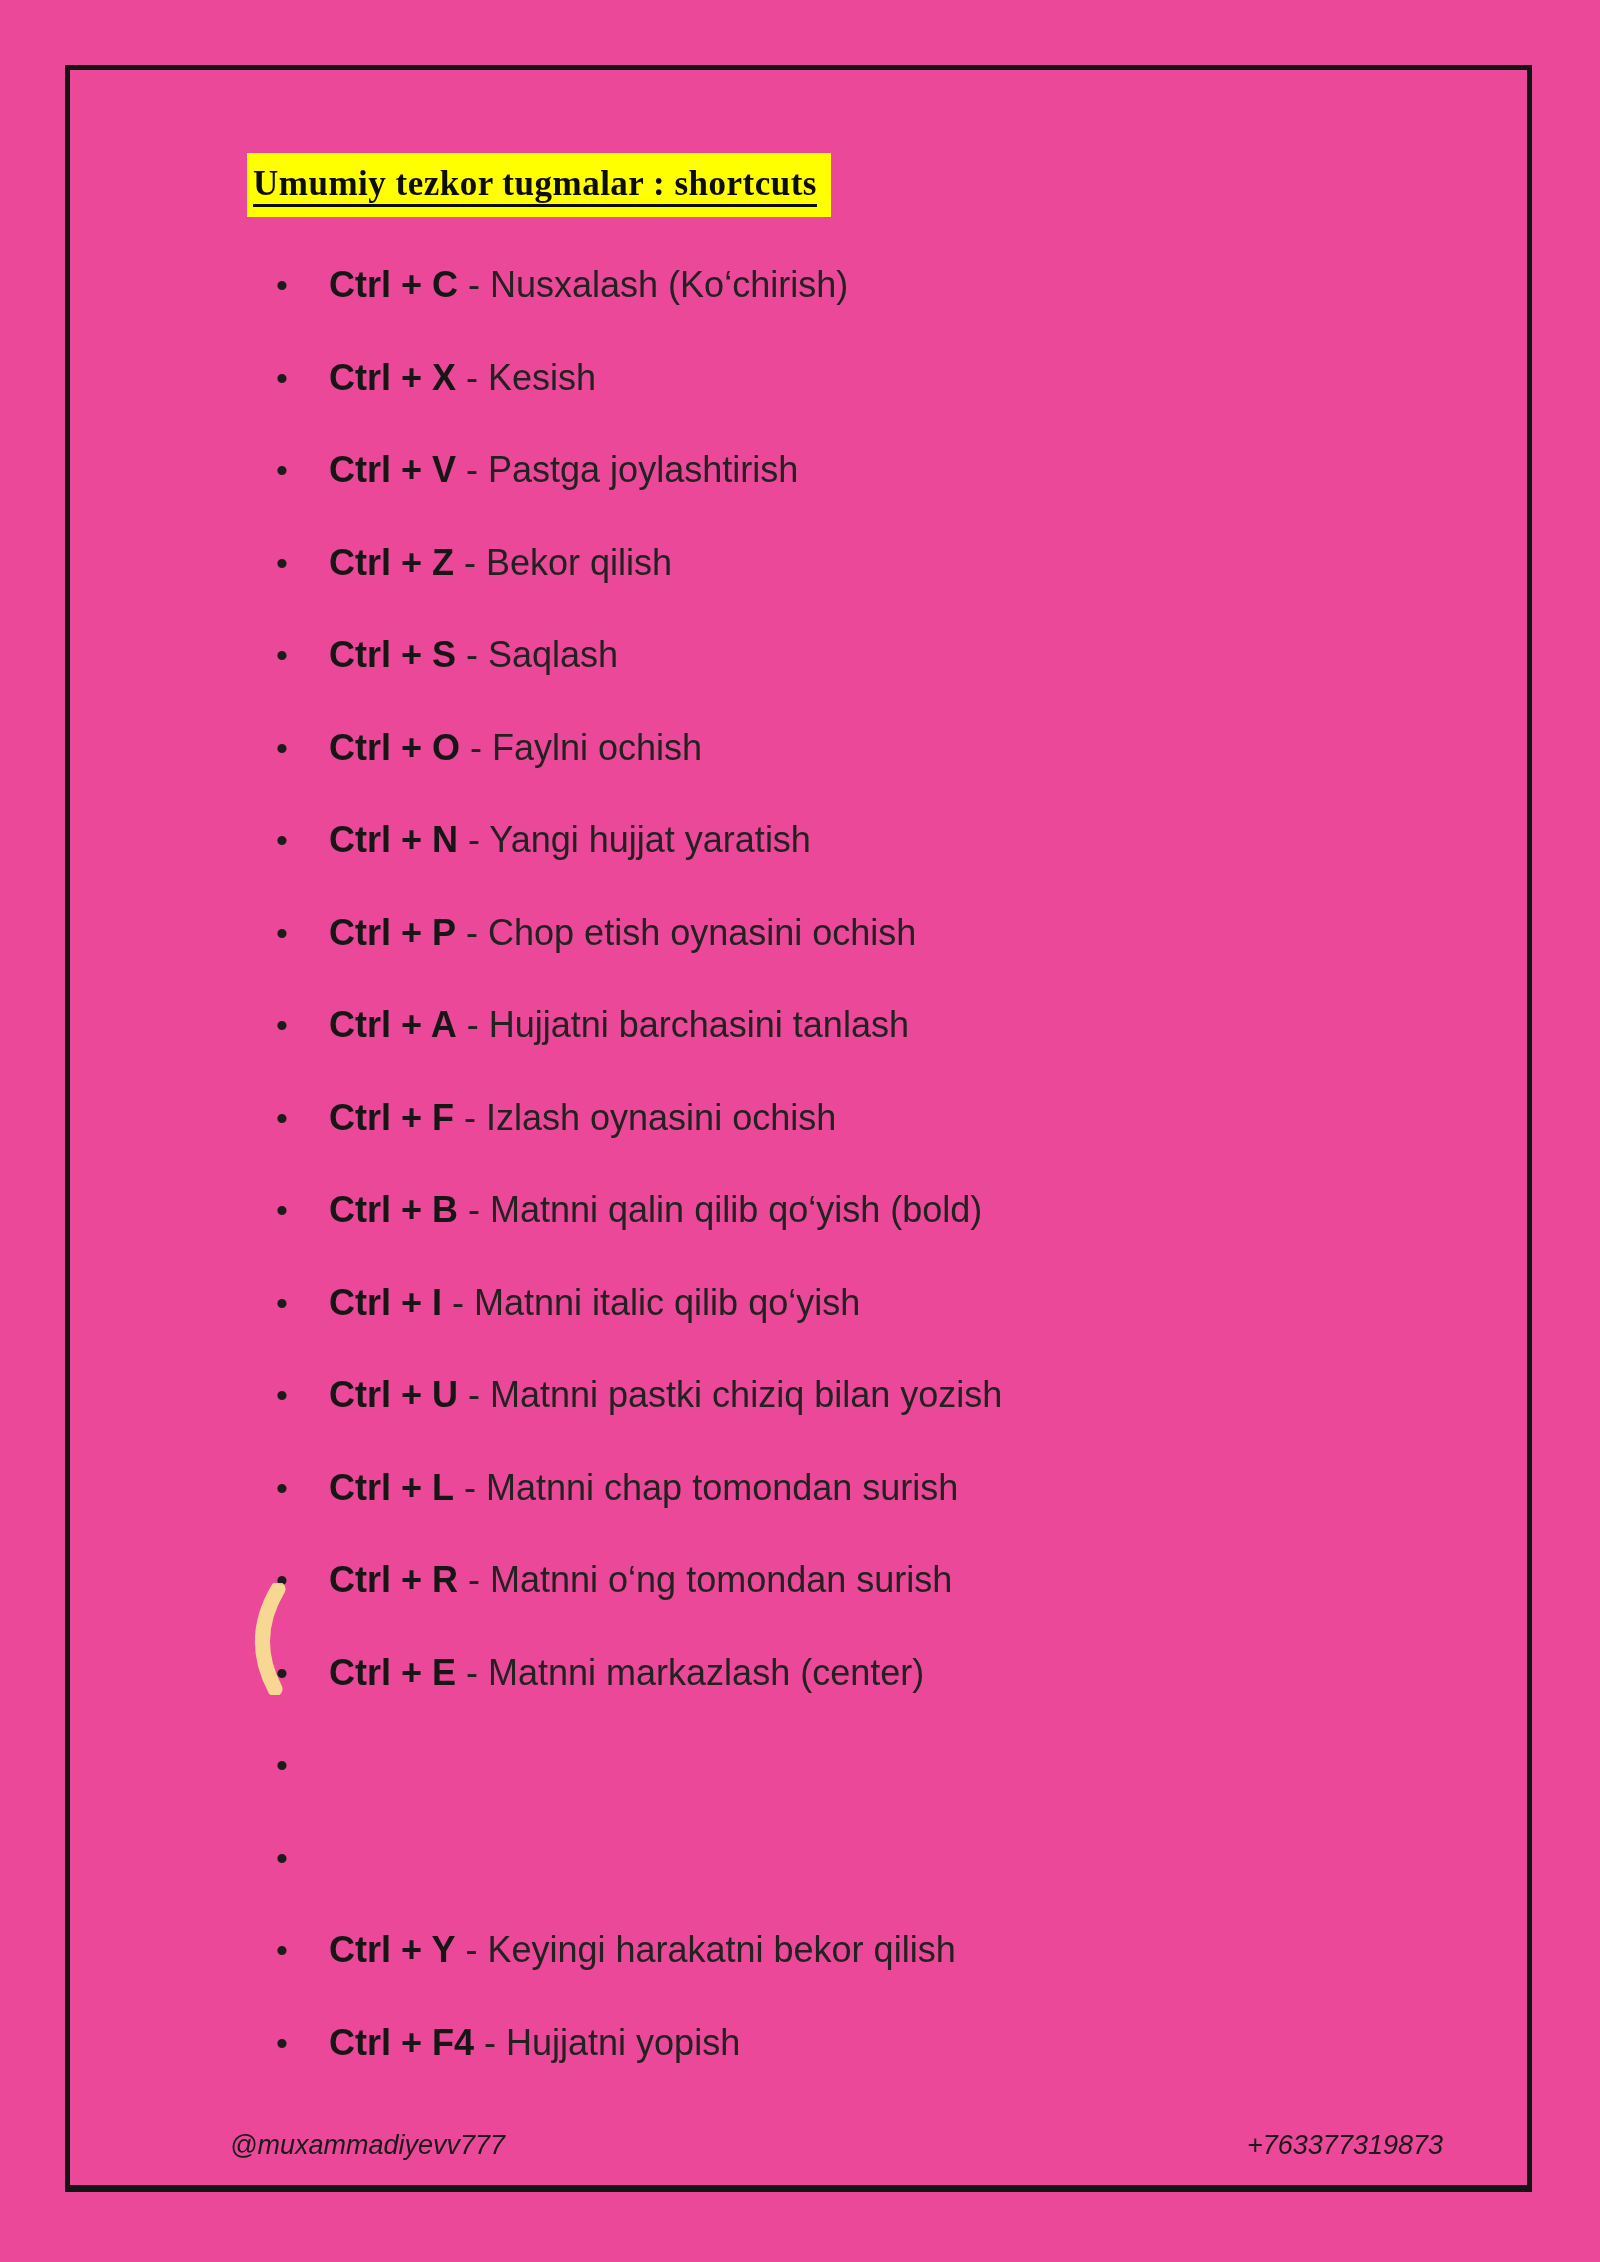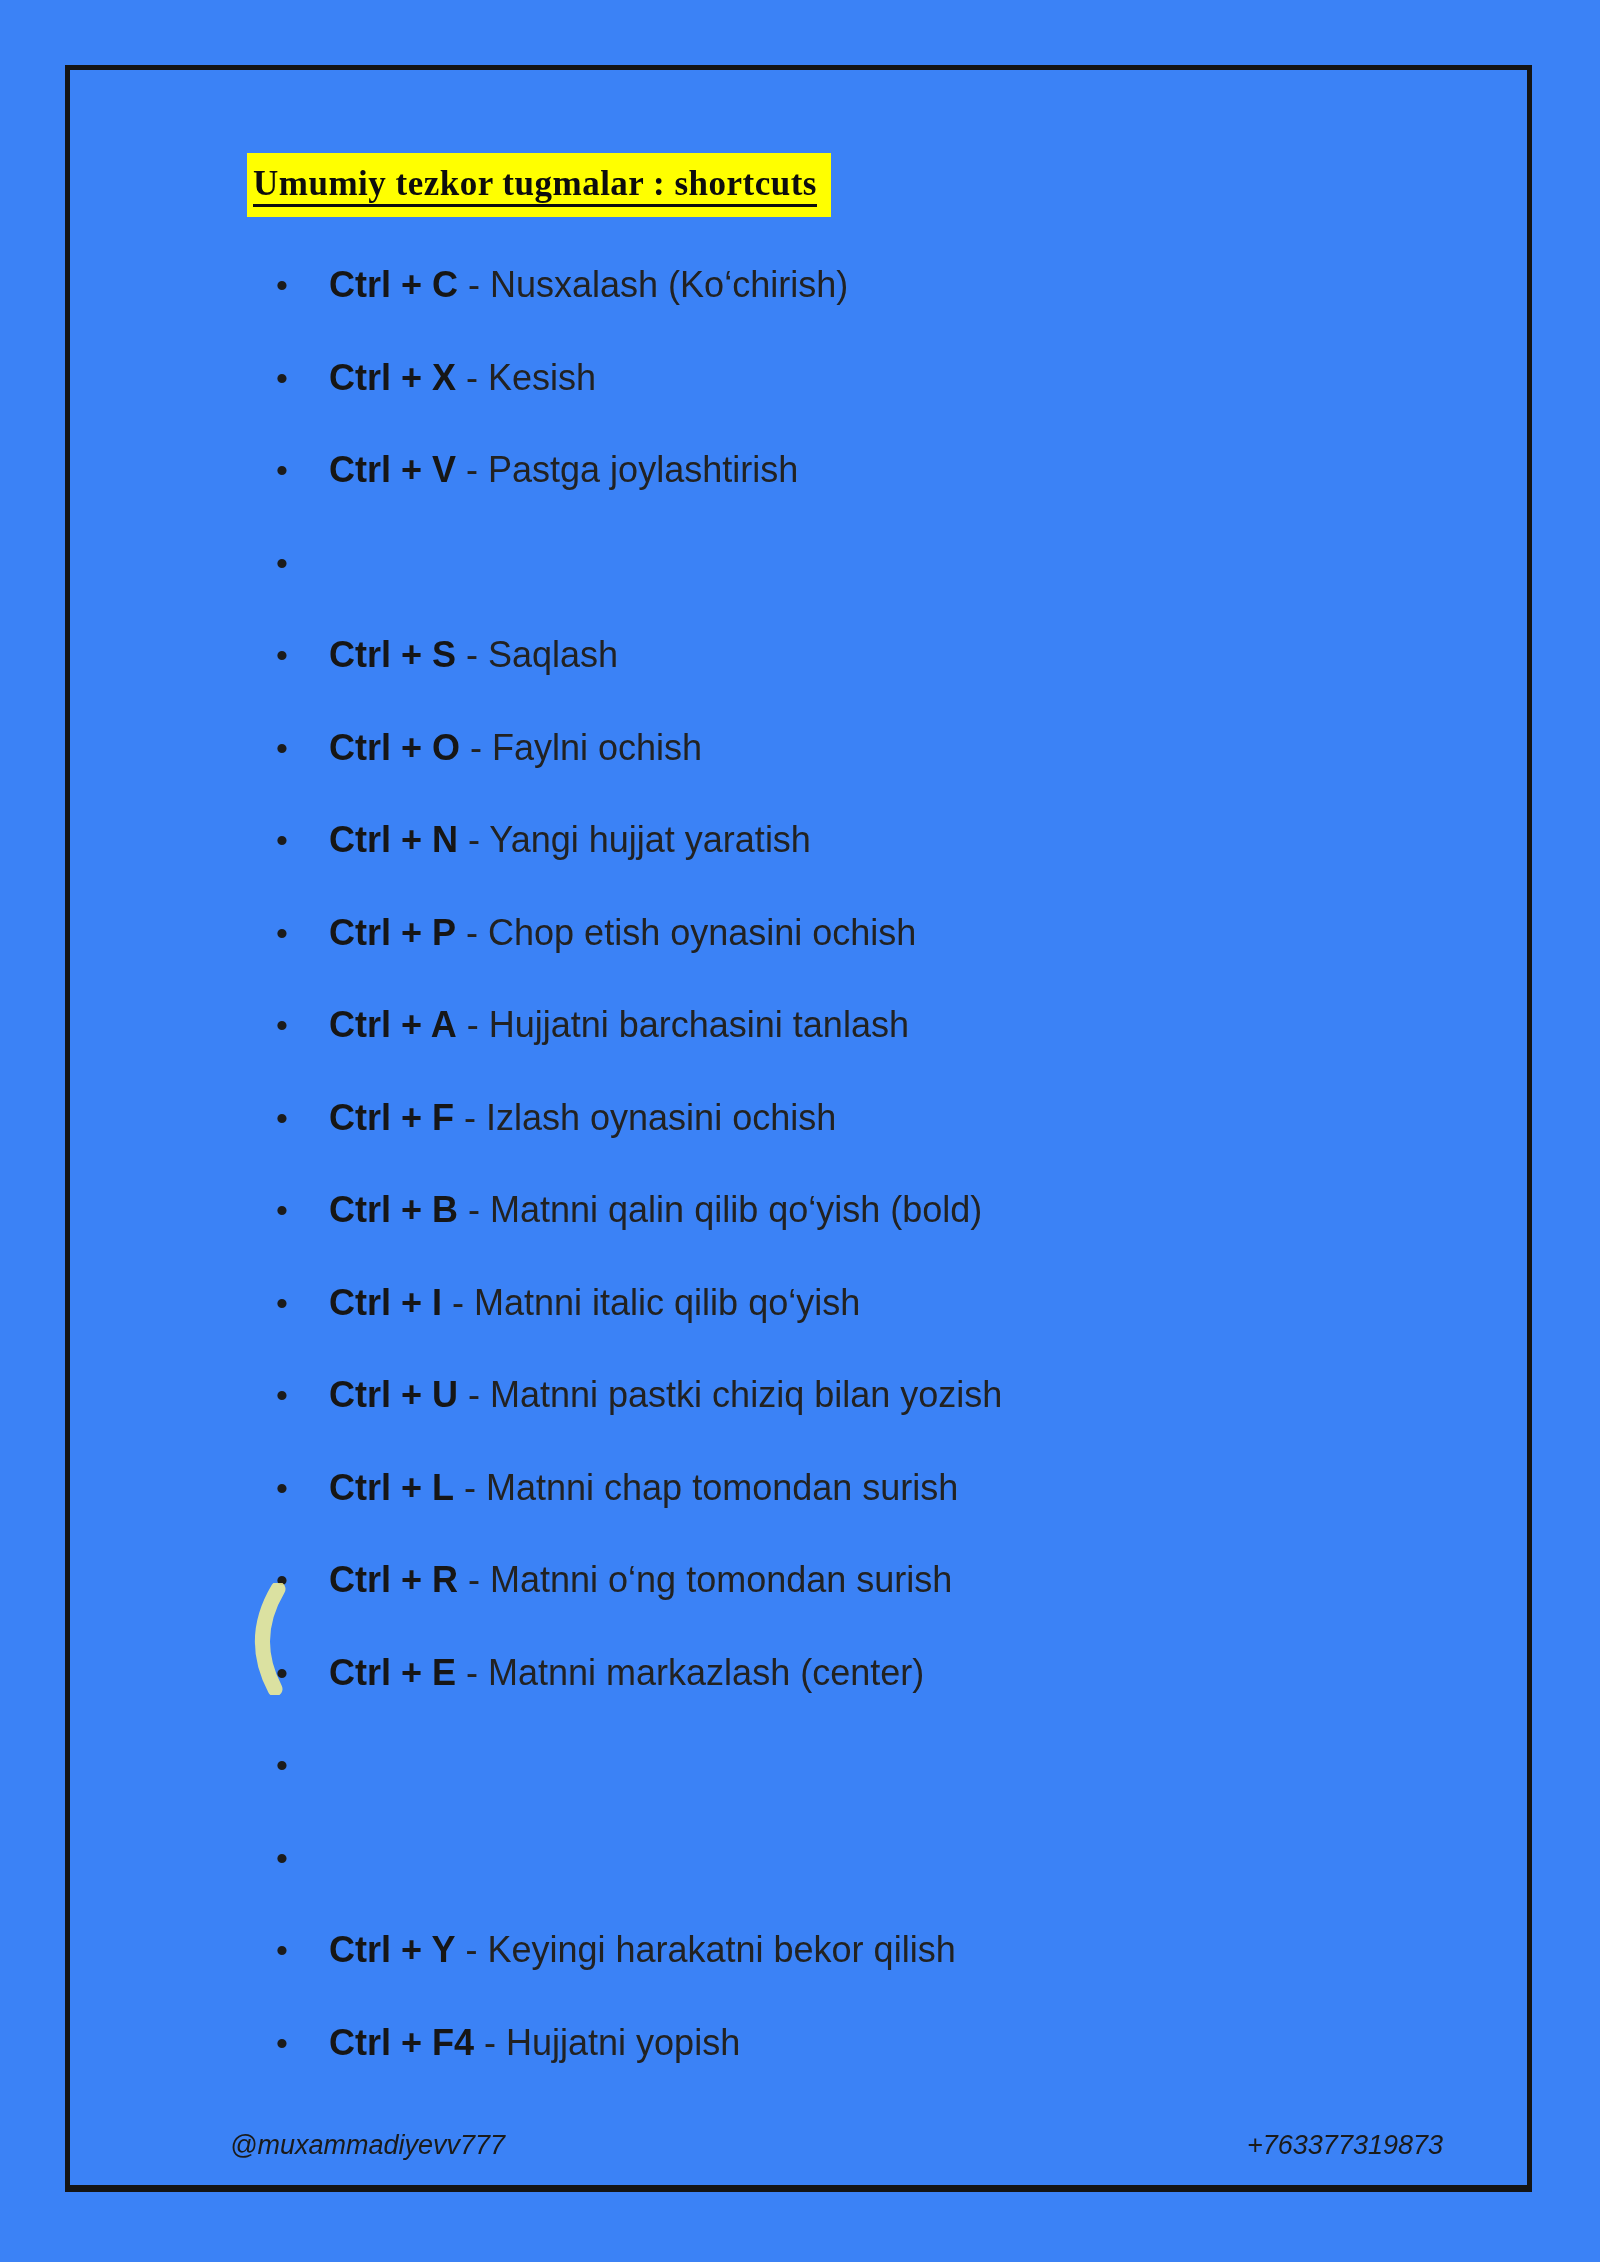--- a/index.html
+++ b/index.html
@@ -1,20 +1,20 @@
 <!DOCTYPE html>
 <html style="--title-highlight: #ffff00; --marker-color: #f8f292; --border-color: #141414;"><head>
 <meta charset="utf-8">
 <style>
   html, body { margin: 0; padding: 0; background: #ffffff; }
   .page {
     position: relative;
     width: 1600px;
     height: 2262px;
-    background: #3b82f6;
+    background: #ec4899;
     overflow: hidden;
     font-family: "Liberation Sans", sans-serif;
     color: #1c1c1c;
   }
   .frame {
     position: absolute;
     left: 65px;
     top: 65px;
     width: 1467px;
     height: 2127px;
@@ -113,20 +113,21 @@
       <li>
         <span class="bullet">•</span>
         <span><span class="keys">Ctrl + X</span><span class="desc"> - Kesish</span></span>
       </li>
       <li>
         <span class="bullet">•</span>
         <span><span class="keys">Ctrl + V</span><span class="desc"> - Pastga joylashtirish</span></span>
       </li>
       <li>
         <span class="bullet">•</span>
+        <span><span class="keys">Ctrl + Z</span><span class="desc"> - Bekor qilish</span></span>
       </li>
       <li>
         <span class="bullet">•</span>
         <span><span class="keys">Ctrl + S</span><span class="desc"> - Saqlash</span></span>
       </li>
       <li>
         <span class="bullet">•</span>
         <span><span class="keys">Ctrl + O</span><span class="desc"> - Faylni ochish</span></span>
       </li>
       <li>

